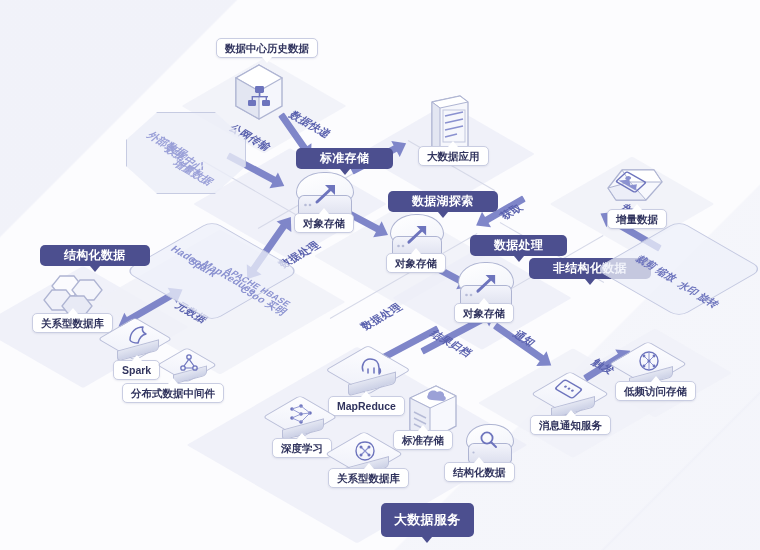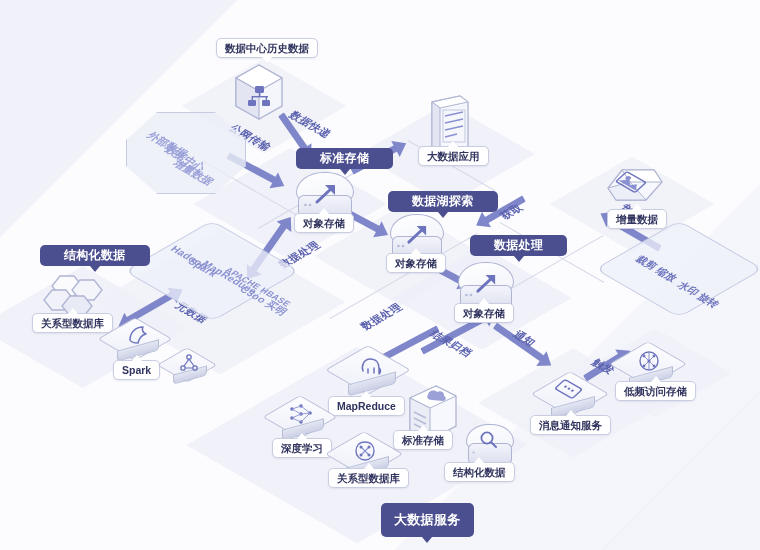--- a/index.html
+++ b/index.html
@@ -256,20 +256,21 @@
         <polygon points="22,3 22,13 12,3" fill="#6d74bd"></polygon>
       </svg>
       <svg style="position:absolute;left:6px;top:30px;" width="12" height="6" viewBox="0 0 12 6">
         <circle cx="2.5" cy="3" r="1.3" fill="#b6bbd7"></circle>
         <circle cx="7" cy="3" r="1.3" fill="#b6bbd7"></circle>
       </svg>
     </div>
   </div>
   <div class="chip tail-up" style="left:454px;top:303px;">对象存储</div>
 
+  <div class="badge" style="left:529px;top:258px;">非结构化数据</div>
 
   <div class="node" style="left:606px;top:166px;width:58px;height:50px;">
     <svg width="58" height="50" viewBox="0 0 58 50">
       <polygon points="16,4 48,4 56,16 40,34 10,34 2,22" fill="#f7f8fd" stroke="#aeb4d2" stroke-width="1.3"></polygon>
       <polygon points="16,4 48,4 56,16 24,16" fill="#ffffff" stroke="#aeb4d2" stroke-width="1"></polygon>
       <polygon points="2,22 24,16 40,34 10,34" fill="#eceef8" stroke="#aeb4d2" stroke-width="1"></polygon>
       <g transform="translate(28,12) rotate(30) skewX(-18)">
         <rect x="-10" y="-2" width="22" height="14" rx="1.6" fill="none" stroke="#6d74bd" stroke-width="1.4"></rect>
         <circle cx="-4" cy="3" r="2.4" fill="#8a91d0"></circle>
         <path d="M-9 10 L-2 4 L3 8 L7 4 L11 10 Z" fill="#8a91d0"></path>
@@ -308,20 +309,21 @@
   <div class="node" style="left:166px;top:344px;width:48px;height:42px;">
     <div class="iso-top" style="left:4px;top:4px;width:32px;height:32px;"></div>
     <div class="iso-side" style="left:7px;top:26px;width:32px;height:8px;border-radius:0 0 4px 4px;transform:skewY(-15deg);"></div>
     <svg style="position:absolute;left:13px;top:9px;" width="20" height="20" viewBox="0 0 20 20">
       <circle cx="10" cy="4" r="2.2" fill="none" stroke="#6d74bd" stroke-width="1.3"></circle>
       <circle cx="4" cy="15" r="2.2" fill="none" stroke="#6d74bd" stroke-width="1.3"></circle>
       <circle cx="16" cy="15" r="2.2" fill="none" stroke="#6d74bd" stroke-width="1.3"></circle>
       <path d="M10 6.2 L5 13 M10 6.2 L15 13 M6 15 L14 15" stroke="#6d74bd" stroke-width="1.2" fill="none"></path>
     </svg>
   </div>
+  <div class="chip tail-up" style="left:122px;top:383px;">分布式数据中间件</div>
 
   <div class="node" style="left:338px;top:342px;width:66px;height:58px;">
     <div class="iso-top" style="left:6px;top:4px;width:46px;height:46px;"></div>
     <div class="iso-side" style="left:10px;top:36px;width:46px;height:10px;border-radius:0 0 4px 4px;transform:skewY(-15deg);"></div>
     <svg style="position:absolute;left:20px;top:11px;" width="26" height="26" viewBox="0 0 26 26">
       <path d="M5 18 C3 13 6 6 12 6 C18 6 21 10 21 15 L21 20 M16 20 L16 15 M10 20 L10 16
                M21 15 C23 16 23 20 21 21" fill="none" stroke="#6d74bd" stroke-width="1.5" stroke-linecap="round"></path>
     </svg>
   </div>
   <div class="chip tail-up" style="left:328px;top:396px;">MapReduce</div>

